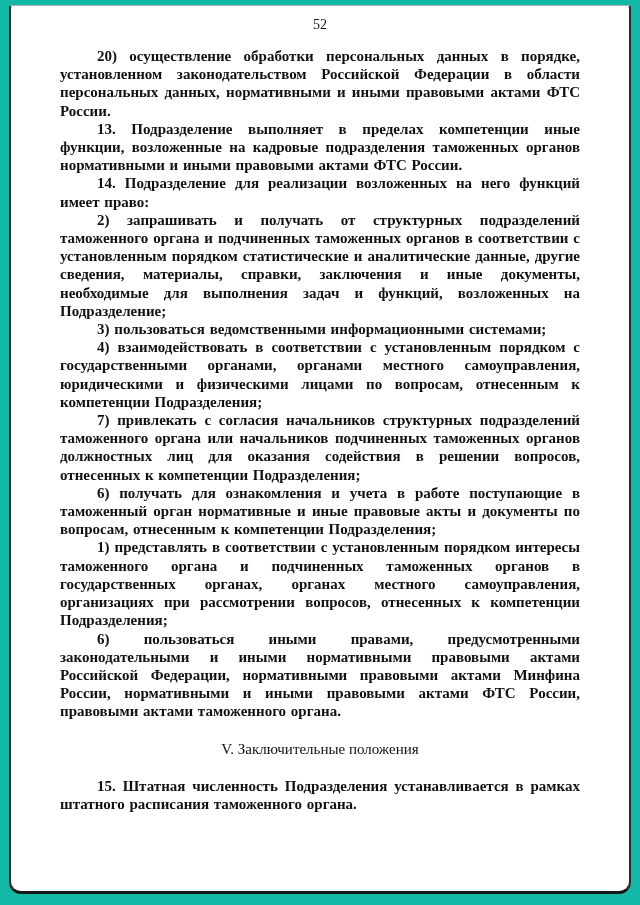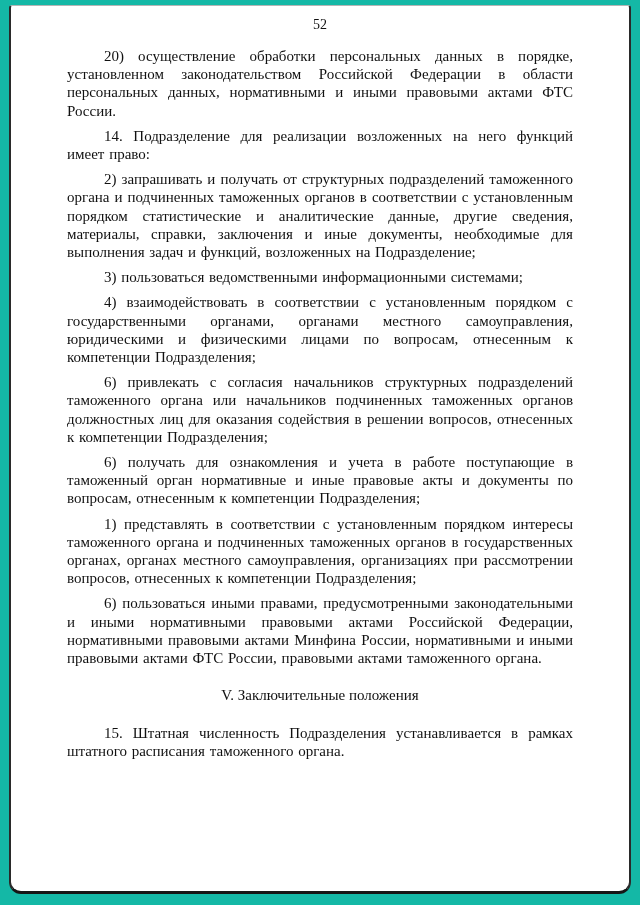--- a/index.html
+++ b/index.html
@@ -42,44 +42,46 @@
     line-height: 18px;
     margin-bottom: 13px;
   }
   .doc {
     font-size: 15px;
     line-height: 18.2px;
     text-align: justify;
     text-justify: inter-word;
   }
   .para {
-    margin: 7px;
+    margin: 0;
     text-indent: 37px;
     word-spacing: 1px;
+    font-weight: bold;
   }
   .heading {
     margin: 19px 0 19px 0;
     text-align: center;
     text-indent: 0;
   }
 </style>
 </head>
 <body>
 
 <div class="viewport">
   <div class="page-frame"></div>
   <div class="page-inner">
     <div class="page-number">52</div>
     <div class="doc">
       <p class="para">20) осуществление обработки персональных данных в порядке, установленном законодательством Российской Федерации в области персональных данных, нормативными и иными правовыми актами ФТС России.</p>
+      <p class="para">13. Подразделение выполняет в пределах компетенции иные функции, возложенные на кадровые подразделения таможенных органов нормативными и иными правовыми актами ФТС России.</p>
       <p class="para">14. Подразделение для реализации возложенных на него функций имеет право:</p>
       <p class="para">2) запрашивать и получать от структурных подразделений таможенного органа и подчиненных таможенных органов в соответствии с установленным порядком статистические и аналитические данные, другие сведения, материалы, справки, заключения и иные документы, необходимые для выполнения задач и функций, возложенных на Подразделение;</p>
       <p class="para">3) пользоваться ведомственными информационными системами;</p>
       <p class="para">4) взаимодействовать в соответствии с установленным порядком с государственными органами, органами местного самоуправления, юридическими и физическими лицами по вопросам, отнесенным к компетенции Подразделения;</p>
-      <p class="para">6) привлекать с согласия начальников структурных подразделений таможенного органа или начальников подчиненных таможенных органов должностных лиц для оказания содействия в решении вопросов, отнесенных к компетенции Подразделения;</p>
+      <p class="para">7) привлекать с согласия начальников структурных подразделений таможенного органа или начальников подчиненных таможенных органов должностных лиц для оказания содействия в решении вопросов, отнесенных к компетенции Подразделения;</p>
       <p class="para">6) получать для ознакомления и учета в работе поступающие в таможенный орган нормативные и иные правовые акты и документы по вопросам, отнесенным к компетенции Подразделения;</p>
       <p class="para">1) представлять в соответствии с установленным порядком интересы таможенного органа и подчиненных таможенных органов в государственных органах, органах местного самоуправления, организациях при рассмотрении вопросов, отнесенных к компетенции Подразделения;</p>
       <p class="para">6) пользоваться иными правами, предусмотренными законодательными и иными нормативными правовыми актами Российской Федерации, нормативными правовыми актами Минфина России, нормативными и иными правовыми актами ФТС России, правовыми актами таможенного органа.</p>
       <p class="heading">V. Заключительные положения</p>
       <p class="para">15. Штатная численность Подразделения устанавливается в рамках штатного расписания таможенного органа.</p>
     </div>
   </div>
 </div>
 
 </body></html>

